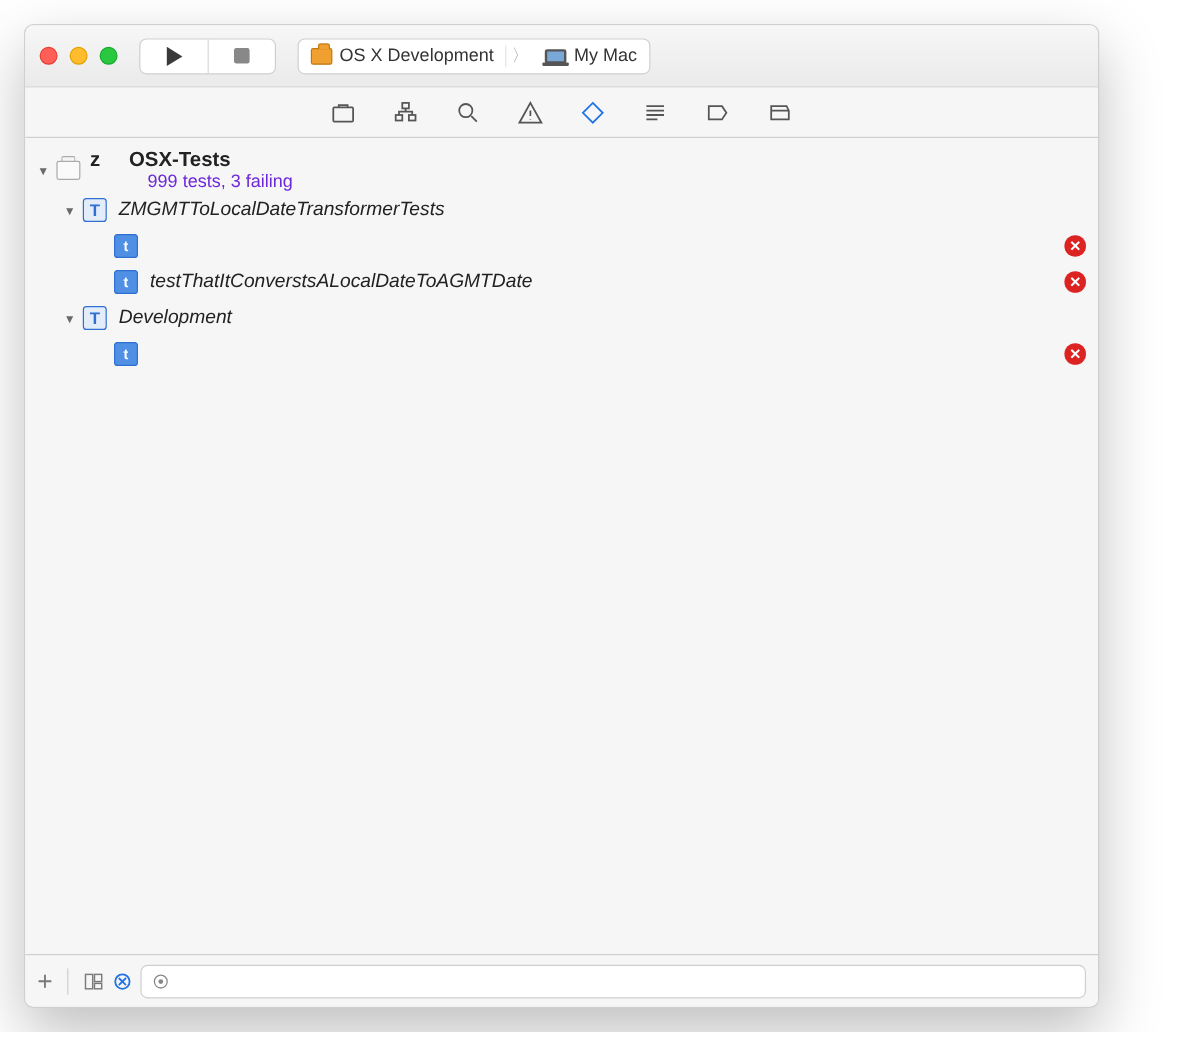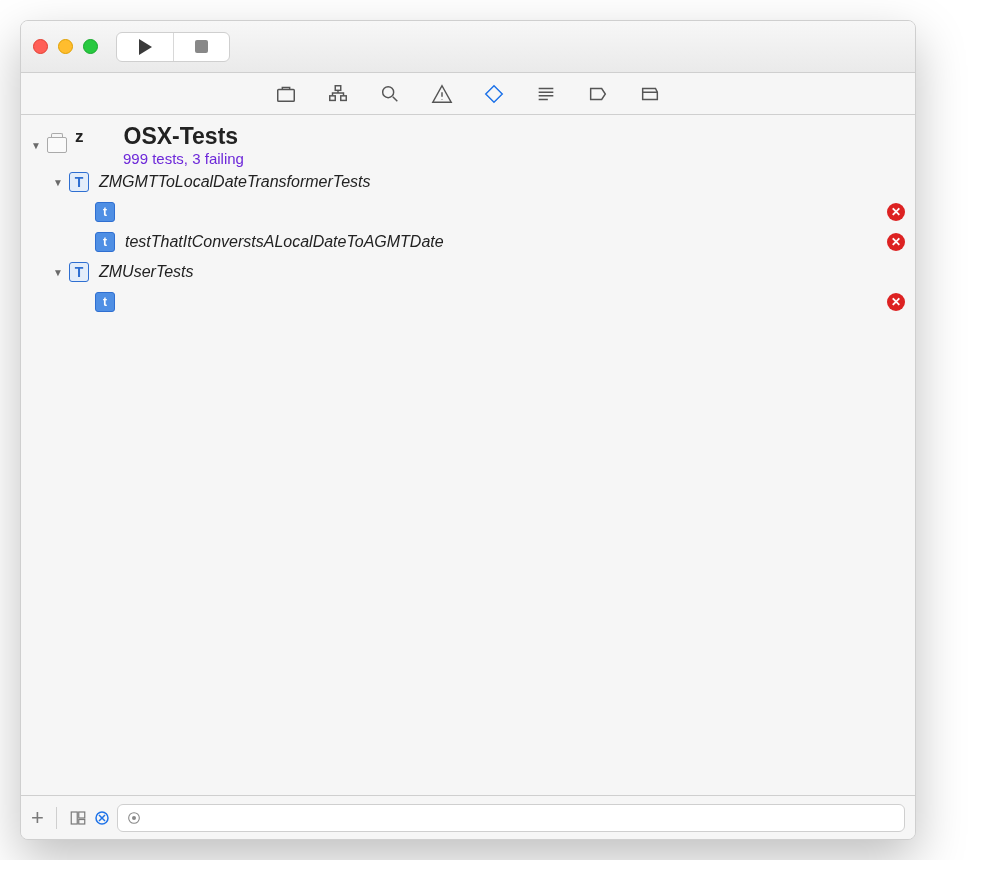--- a/index.html
+++ b/index.html
@@ -170,21 +170,21 @@
   .class-icon, .test-icon {
     width: 20px; height: 20px; border-radius:3px;
     display:flex; align-items:center; justify-content:center;
     font-weight: bold; font-size: 13px;
     margin-right: 6px;
   }
   .class-icon { background:#e3edfa; border:1px solid #2f6fd1; color:#2f6fd1; font-size:14px; }
   .test-icon  { background:#4f8fe4; border:1px solid #2f6fd1; color:#fff; font-size:12px; }
   .label { white-space: nowrap; font-style: italic; }
   .header-row .name { font-weight: bold; font-size:17px; }
-  .header-row .title { font-weight: bold; font-size:23px; margin-left: 40px; }
+  .header-row .title { font-weight: bold; font-size:17px; margin-left: 24px; }
   .subtitle { color:#6d28d9; font-size:15px; margin-left: 48px; }
   .header-row { height: auto; padding-top:4px; }
   .header-wrap { display:flex; flex-direction:column; }
   .header-top { display:flex; align-items:center; }
 
   .fail-badge {
     margin-left: auto;
     width: 18px; height: 18px;
     background: #d22;
     border-radius: 50%;
@@ -230,20 +230,31 @@
       <div class="dot green"></div>
     </div>
     <div class="btngroup">
       <div class="btn">
           <div class="play-tri"></div>
         </div>
       <div class="btn">
           <div class="stop-sq"></div>
         </div>
     </div>
+    <div class="scheme">
+      <div class="seg">
+        <span class="briefcase-icon"></span>
+        <span>OS X Development</span>
+      </div>
+      <div class="chev">〉</div>
+      <div class="seg">
+        <span class="mac-icon"></span>
+        <span>My Mac</span>
+      </div>
+    </div>
   </div>
 
   <div class="navbar">
     <div class="nicon">
       <svg viewBox="0 0 24 24">
           <rect x="3" y="7" width="18" height="13" rx="1"></rect>
           <path d="M8 7V5h8v2"></path>
         </svg>
     </div>
     <div class="nicon">
@@ -319,21 +330,21 @@
       <span class="spacer"></span>
       <span class="test-icon">t</span>
       <span class="label">testThatItConverstsALocalDateToAGMTDate</span>
       <span class="fail-badge">✕</span>
     </div>
 
     <div class="row ind-1">
       <span class="spacer"></span>
       <span class="disc expanded"></span>
       <span class="class-icon">T</span>
-      <span class="label">ZMUserTests</span>
+      <span class="label">Development</span>
     </div>
     <div class="row ind-2">
       <span class="spacer"></span>
       <span class="test-icon">t</span>
       <span class="fail-badge">✕</span>
     </div>
 
   </div>
 
   <div class="bottombar">

